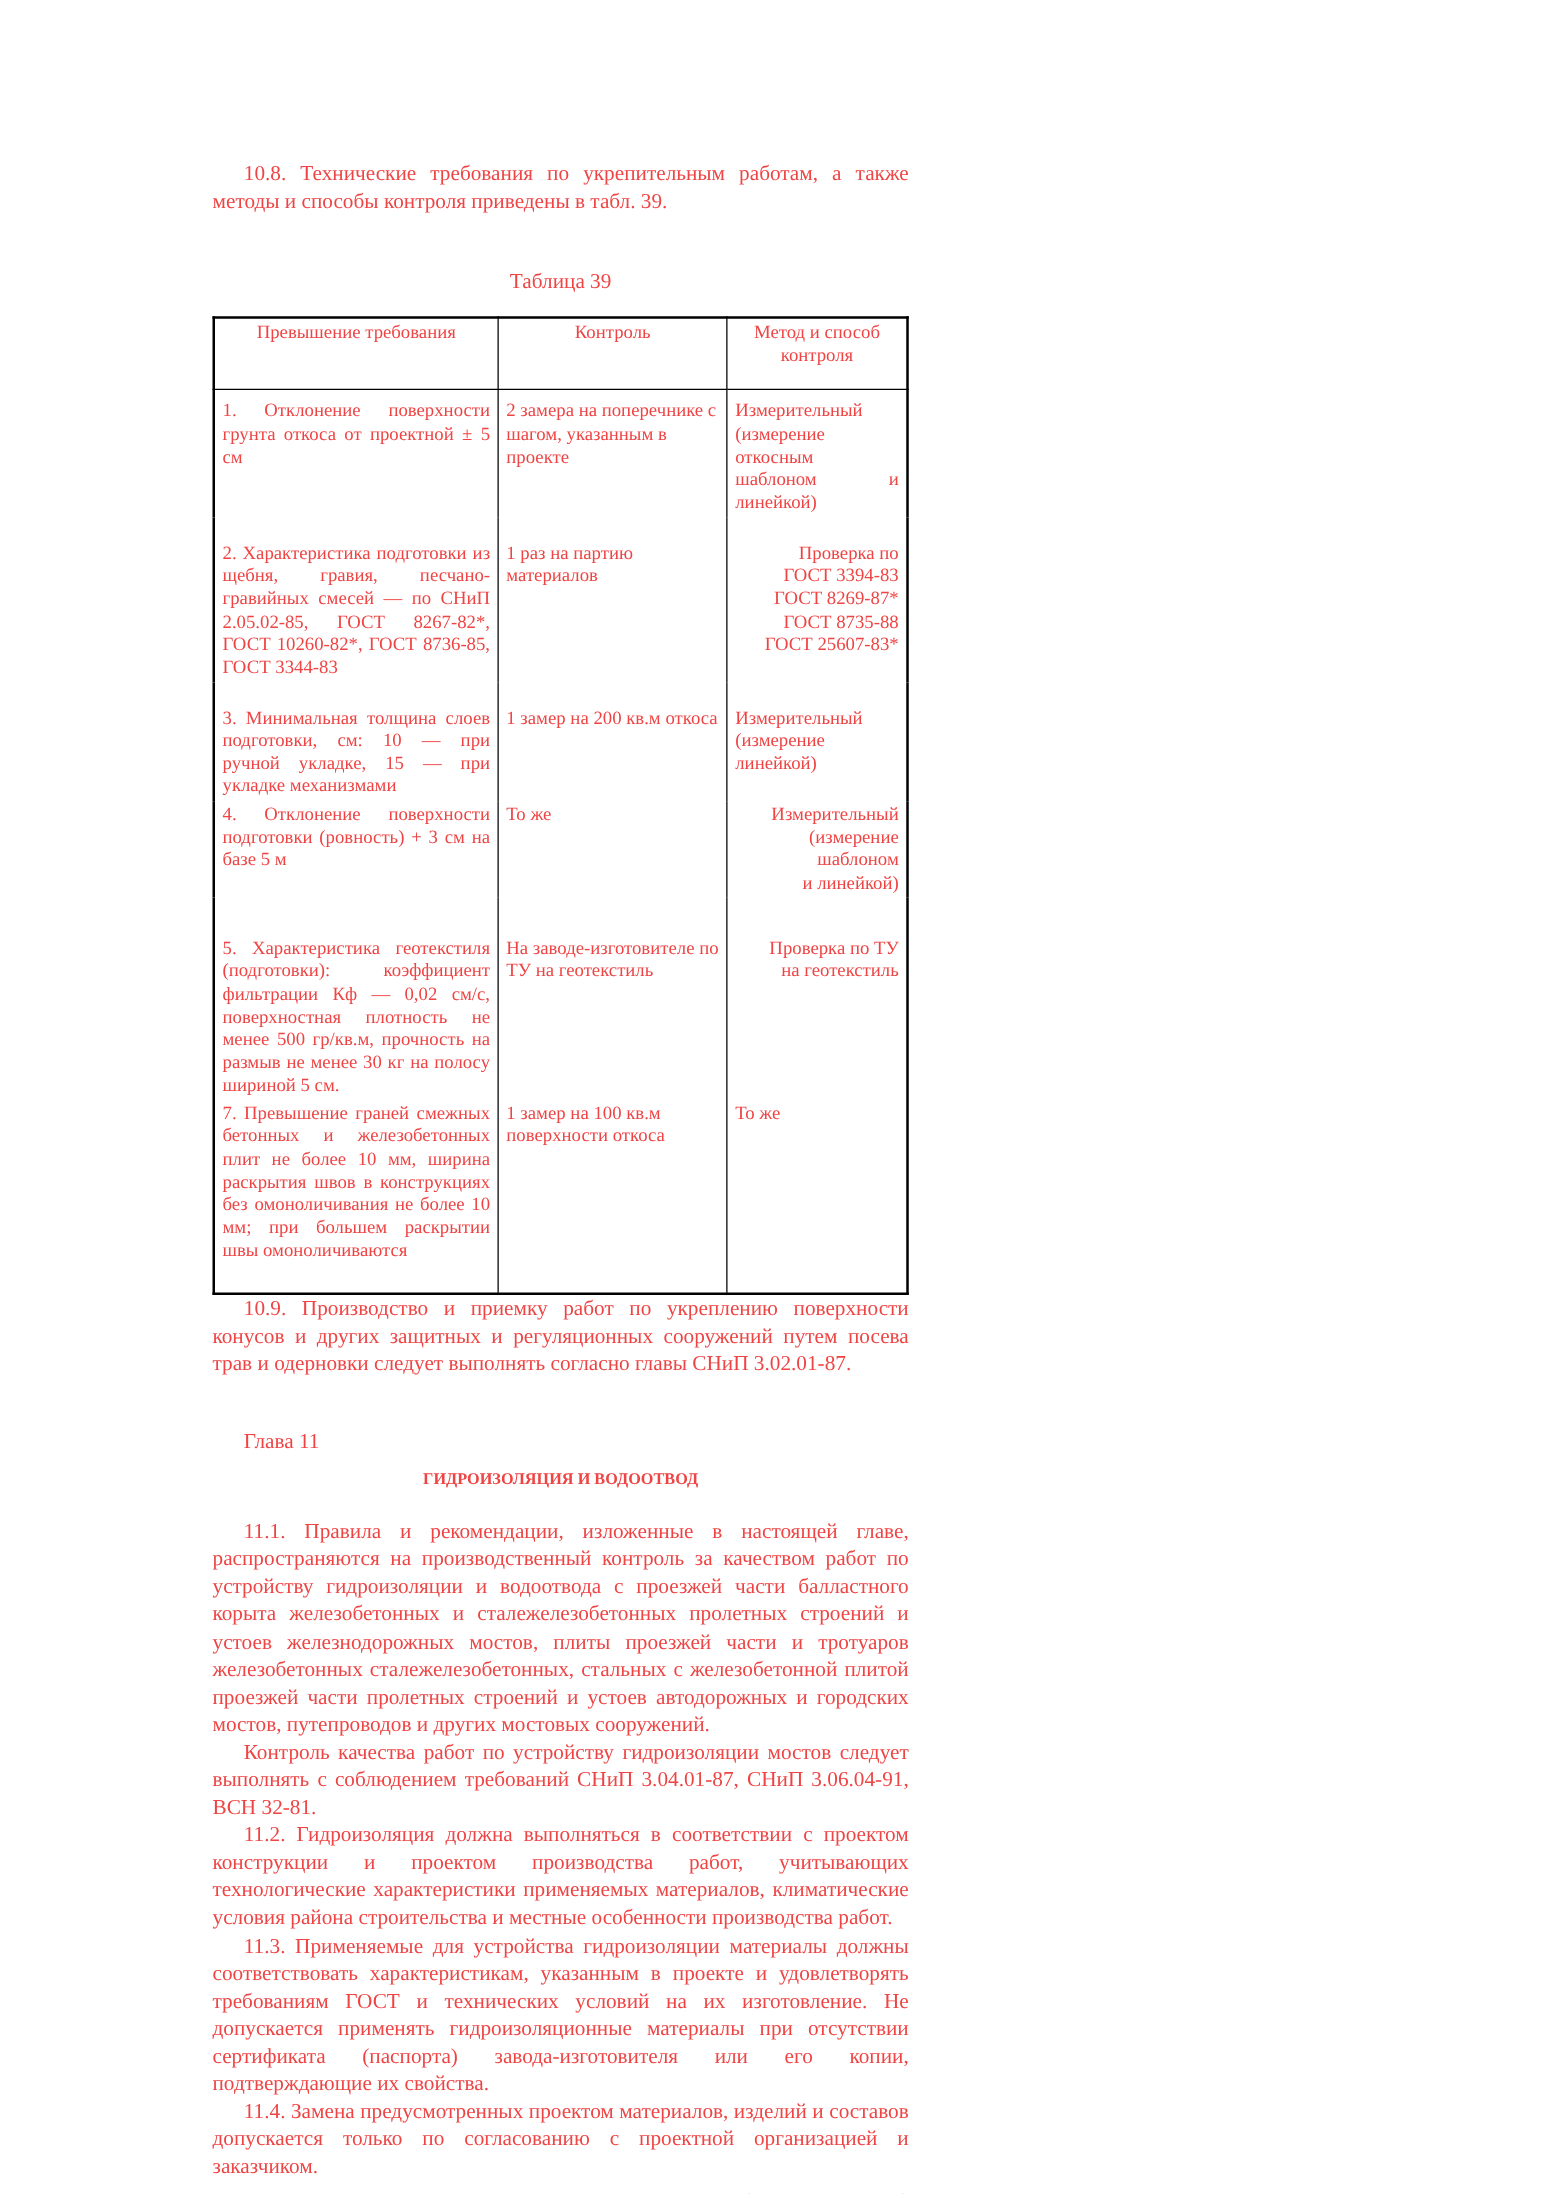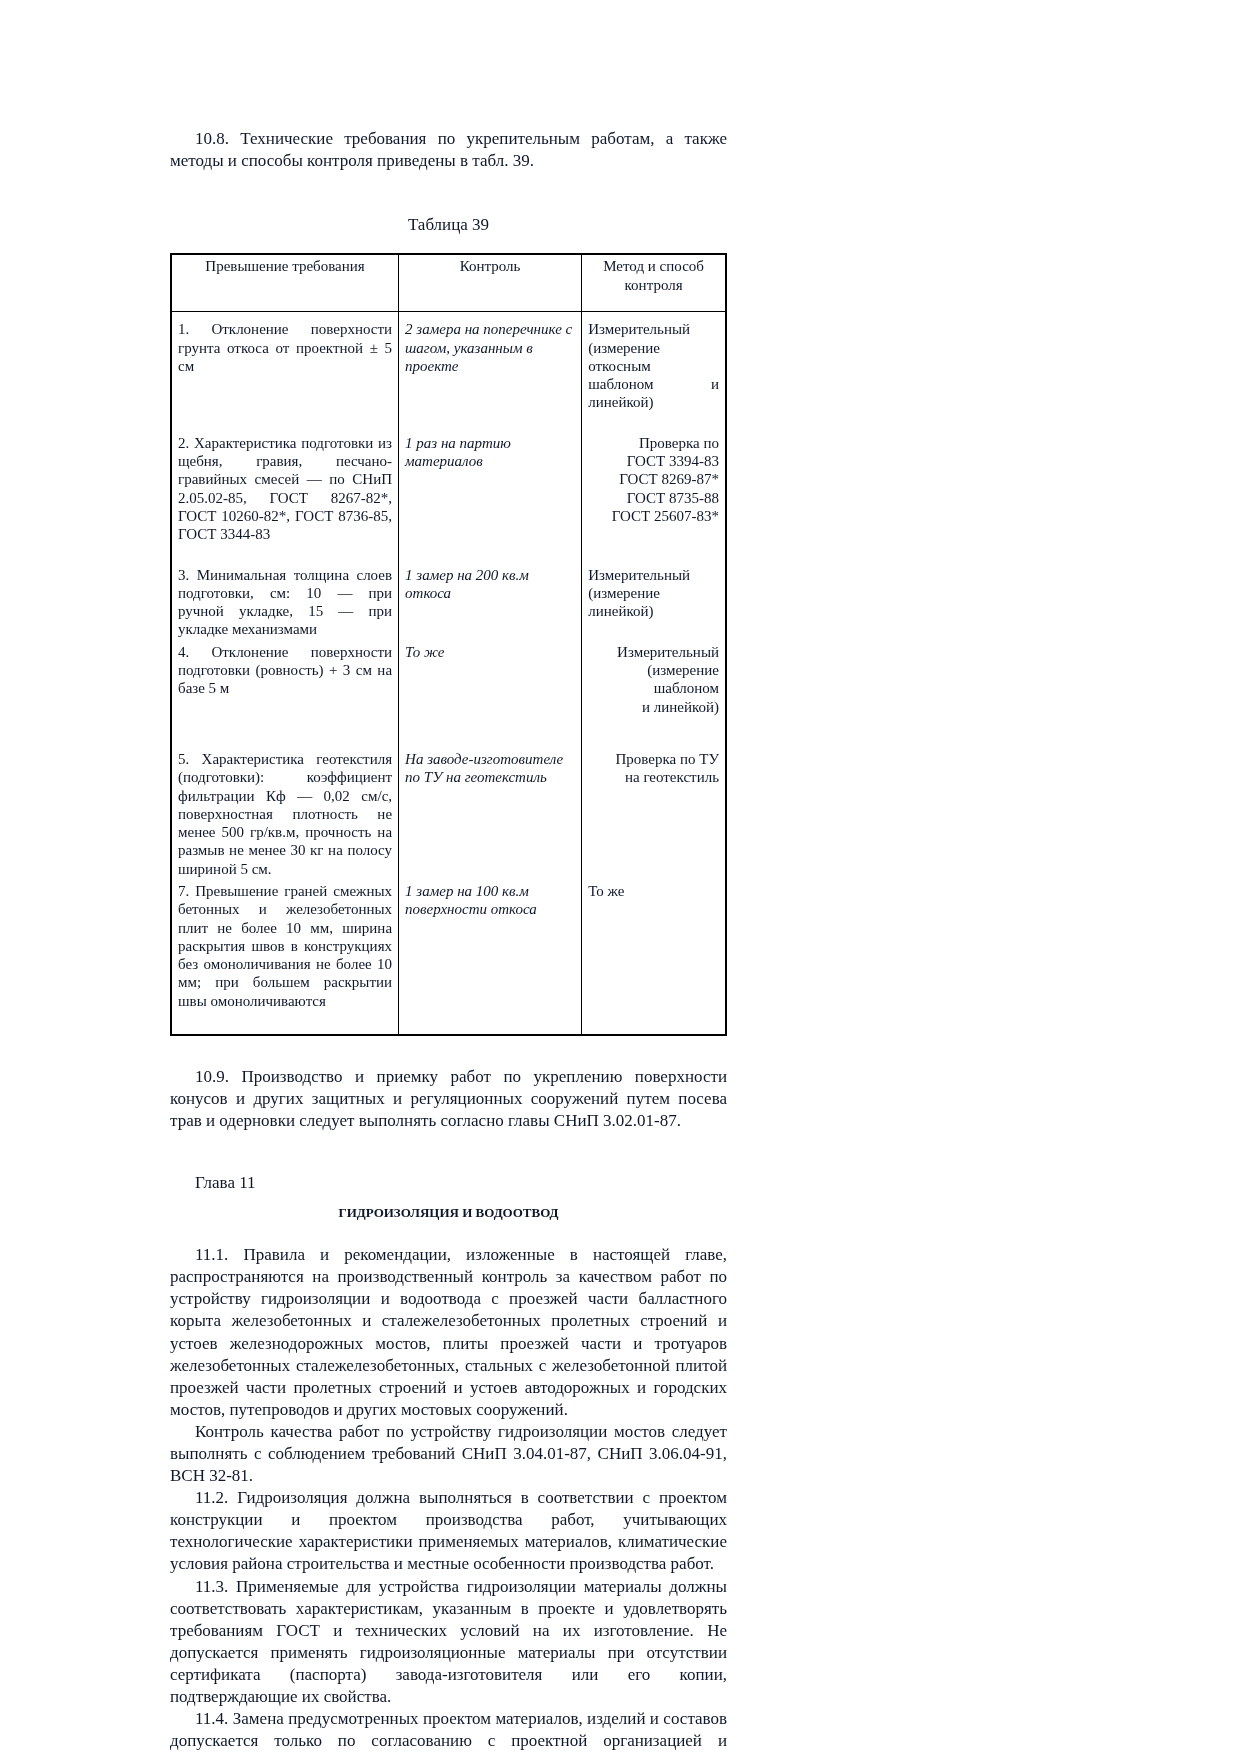--- a/index.html
+++ b/index.html
@@ -3,21 +3,21 @@
 <meta charset="utf-8">
 <style>
   html, body { margin: 0; padding: 0; background: #ffffff; }
   .page {
     position: relative;
     width: 1020px;
     height: 1755px;
     box-sizing: border-box;
     padding: 128px 293px 0 170px;
     background: #ffffff;
-    color: #0f172a;
+    color: #ef4444;
     font-family: "Liberation Serif", "DejaVu Serif", serif;
     font-size: 17px;
     line-height: 1.3;
     overflow: hidden;
   }
   p { margin: 0; }
   .para {
     text-align: justify;
     text-indent: 25px;
   }
@@ -41,29 +41,29 @@
   }
   table.t39 thead th {
     border-bottom: 1px solid #000;
     font-weight: normal;
     text-align: center;
     height: 52px;
   }
   th.vmid { vertical-align: middle; }
   th.vtop { vertical-align: top; }
   td.req    { width: 41%; text-align: justify; margin-left: 34px; }
-  td.ctrl   { width: 33%; text-align: left; font-style: italic; }
+  td.ctrl   { width: 33%; text-align: left; }
   td.method { width: 26%; text-align: justify; }
   td.prelines { white-space: pre-line; text-align: right; }
   tr.gap-sm td { padding-top: 8px; }
   tr.gap-md td { padding-top: 20px; }
   tr.gap-lg td { padding-top: 32px; }
   tr.gap-no td { padding-top: 2px; }
   tr.last td { padding-bottom: 24px; }
-  .after-table { margin-top: 30px; }
+  .after-table { }
   .chapter-label {
     margin-top: 40px;
     text-indent: 25px;
   }
   .chapter-title {
     text-align: center;
     font-weight: bold;
     font-size: 13px;
   }
   .first-sec { margin-top: 22px; }

